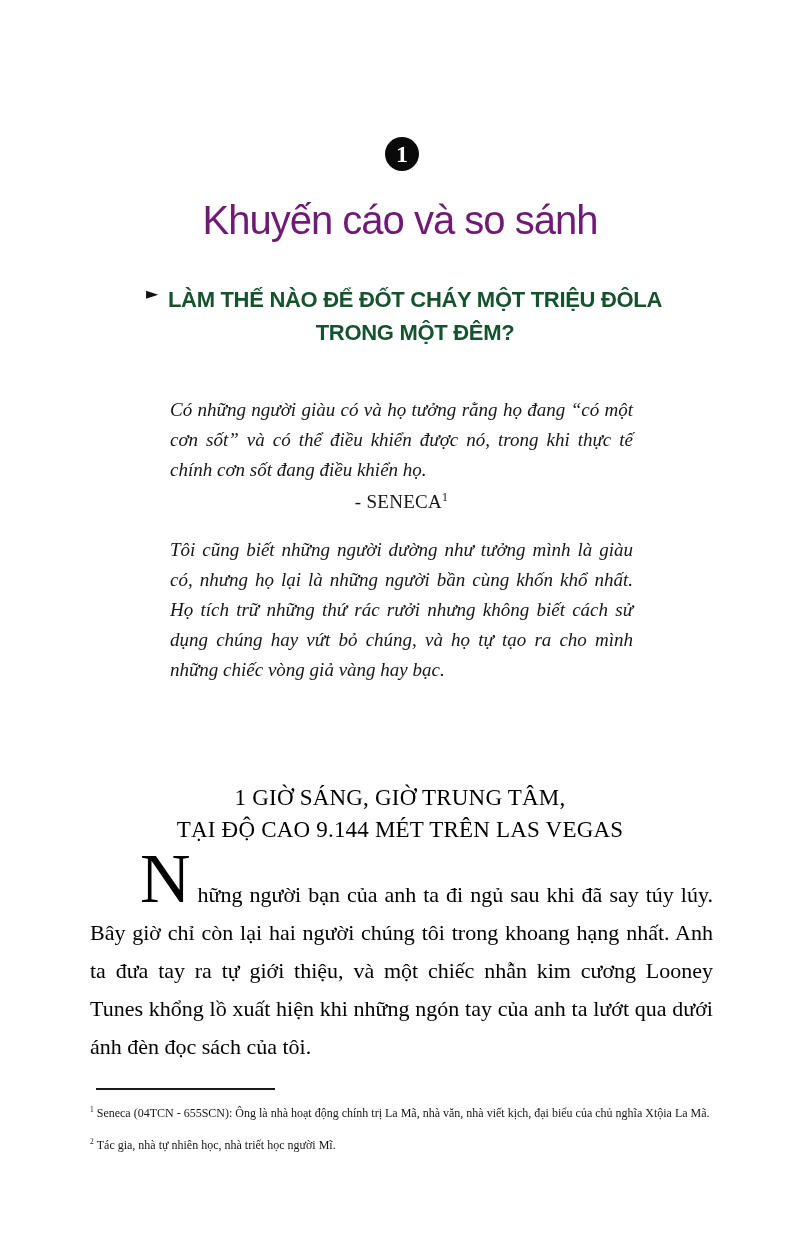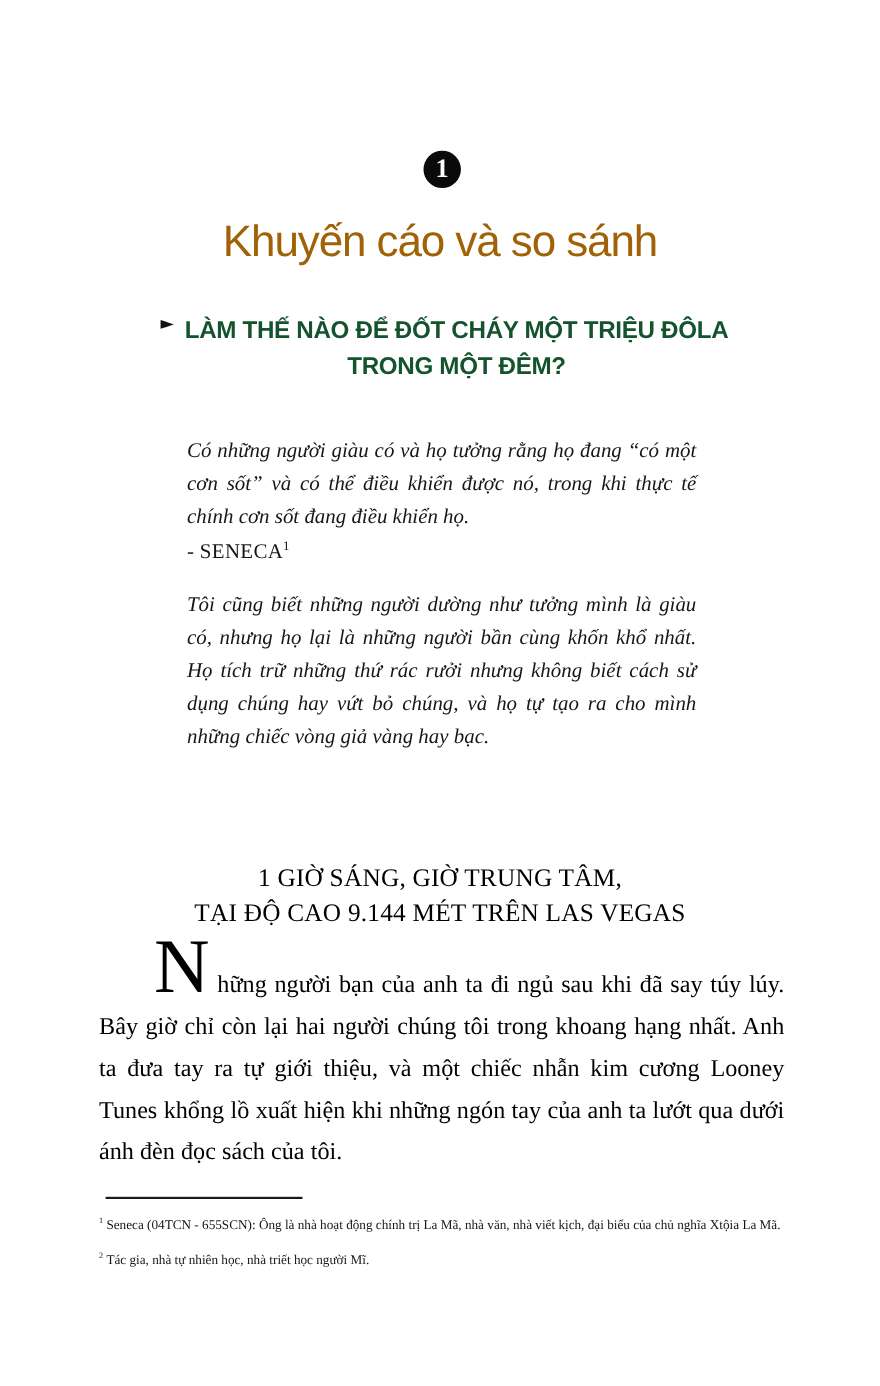--- a/index.html
+++ b/index.html
@@ -23,21 +23,21 @@
     font-family:"Liberation Serif", serif;
     font-size:24px; font-weight:700; line-height:1;
   }
 
   
   .chapter-title {
     position:absolute; top:198px; left:0; width:800px;
     margin:0; text-align:center;
     font-family:"Liberation Sans", sans-serif;
     font-weight:400; font-size:40px; letter-spacing:-1px;
-    color:#a16207;
+    color:#701a75;
   }
 
   
   .subtitle {
     position:absolute; top:283px; left:0; width:800px;
   }
   .subtitle .arrow {
     position:absolute; left:146px; top:3px;
     font-size:16px; line-height:16px; color:#111;
     font-family:"DejaVu Sans", sans-serif;
@@ -57,21 +57,21 @@
   .epigraph-1 { top:395px; }
   .epigraph-2 { top:535px; }
   .epigraph-text {
     margin:0;
     font-style:italic;
     font-size:19px; line-height:30px;
     text-align:justify;
   }
   .epigraph-attr {
     margin:4px 0 0 0;
-    text-align:left;
+    text-align:center;
     font-style:normal;
     font-size:19px; line-height:26px;
     letter-spacing:0.3px;
   }
   sup { font-size:62%; line-height:0; vertical-align:super; }
 
   
   .section-heading {
     position:absolute; top:782px; left:0; width:800px;
     margin:0; text-align:center;

